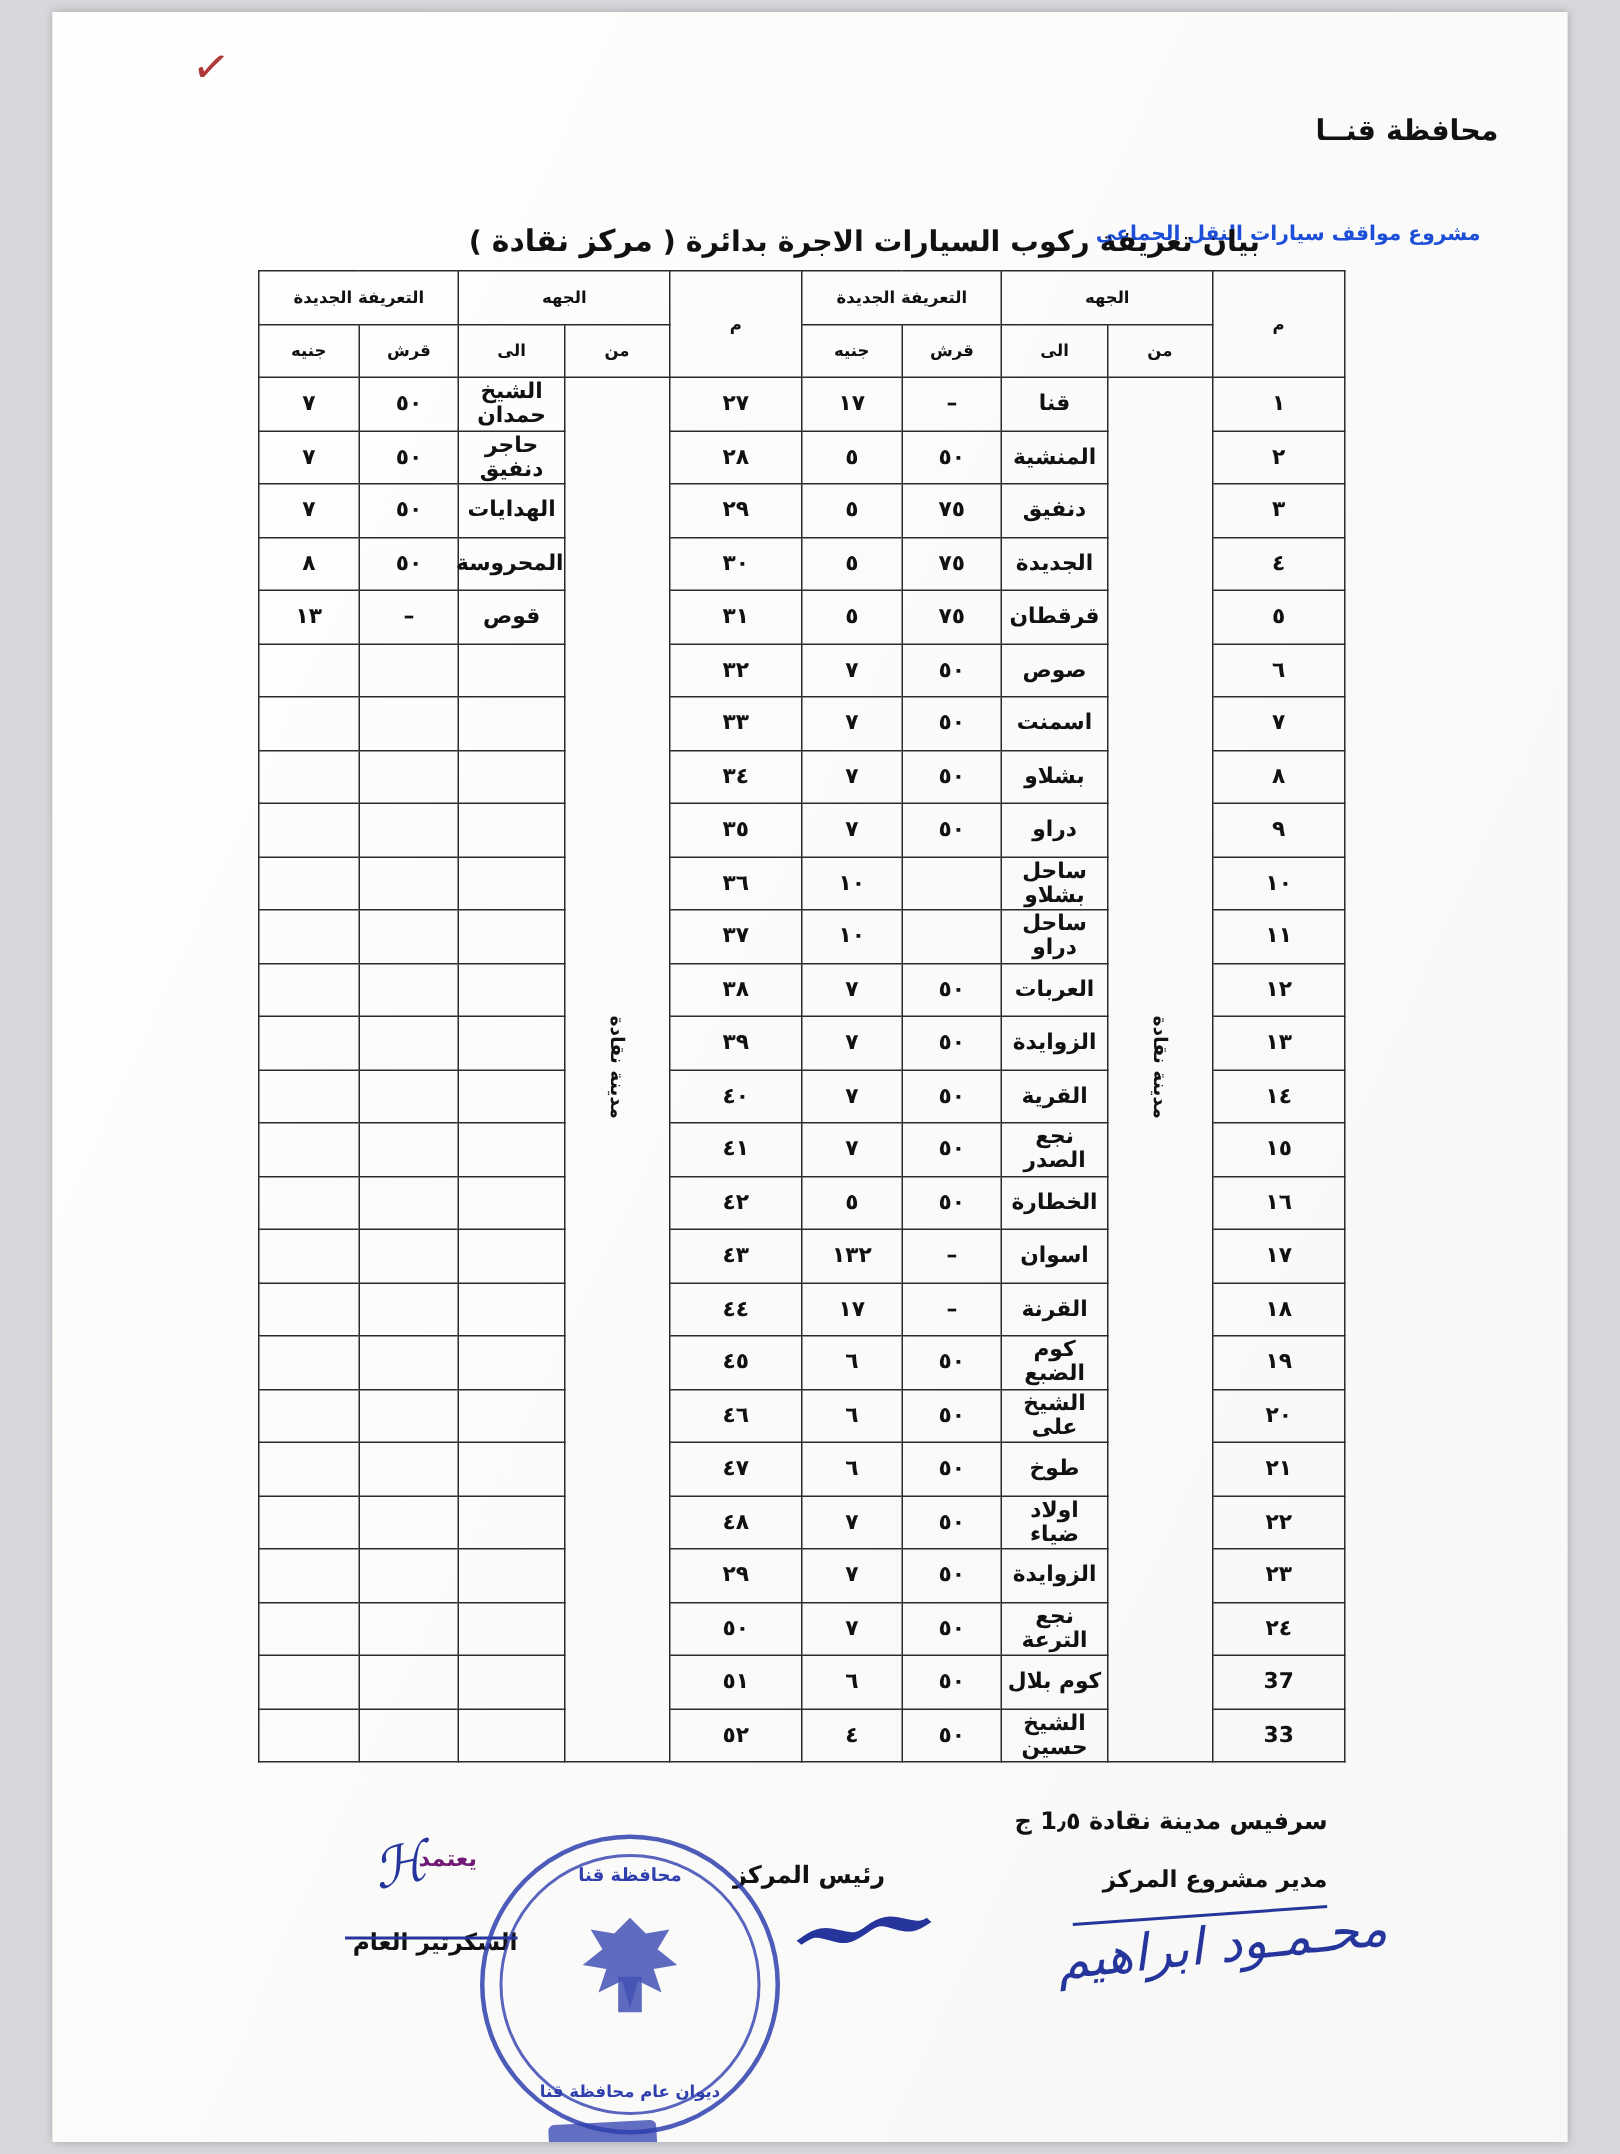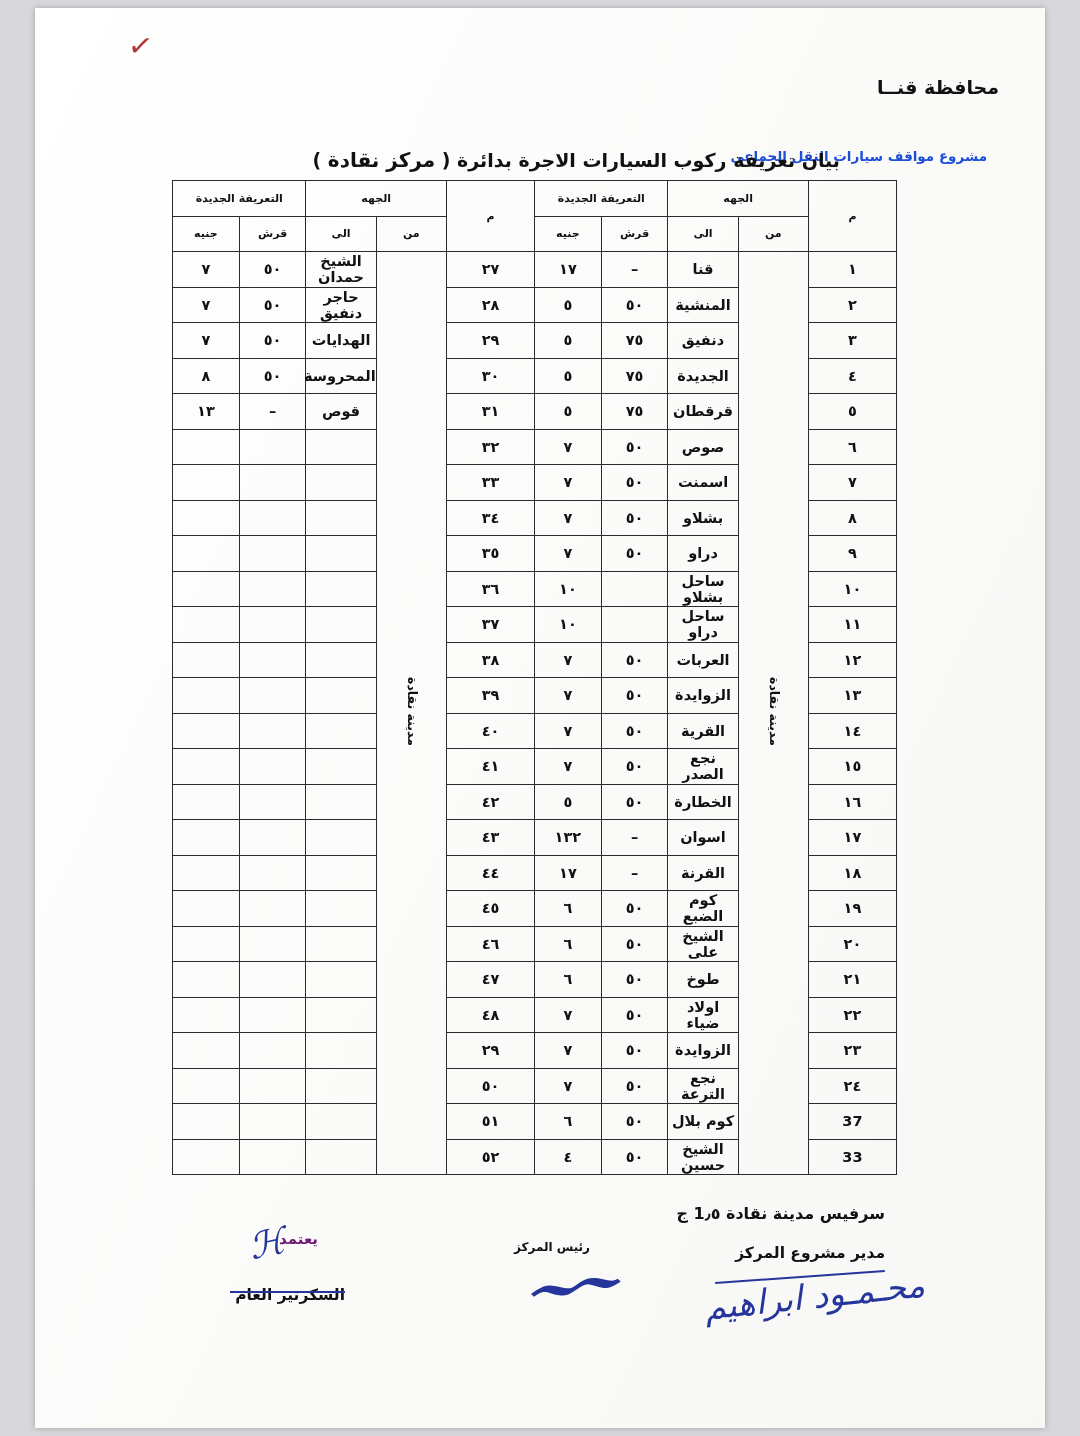--- a/index.html
+++ b/index.html
@@ -124,21 +124,21 @@
     right: 160px;
     top: 1236px;
     font-size: 15.5px;
     font-weight: bold;
     color: #111;
   }
   .sig-mid {
     position: absolute;
     right: 455px;
     top: 1232px;
-    font-size: 12px;
+    font-size: 16px;
     font-weight: bold;
     color: #111;
   }
   .sig-left-top {
     position: absolute;
     right: 727px;
     top: 1222px;
     font-size: 15px;
     font-weight: bold;
     color: #701a75;
@@ -567,13 +567,26 @@
   <div class="sig-mid">رئيس المركز</div>
   <div class="sig-left-top">يعتمد</div>
   <div class="sig-left">السكرتير العام</div>
 
   <div class="ink-line-right"></div>
   <div class="ink ink-sign-right">محـمـود ابراهيم</div>
   <div class="ink ink-swirl-mid">〰</div>
   <div class="ink ink-sign-left">ℋ</div>
   <div class="ink-underline-left"></div>
 
+  <div class="stamp">
+    <div class="ring"></div>
+    <div class="ring2"></div>
+    <div class="txt-top">محافظة قنا</div>
+    <div class="eagle">
+      <svg width="84" height="84" viewBox="0 0 64 64" aria-hidden="true">
+        <path d="M32 6 L40 14 L52 12 L46 22 L56 30 L44 32 L48 44 L36 38 L32 52 L28 38 L16 44 L20 32 L8 30 L18 22 L12 12 L24 14 Z" fill="#2f3fae" opacity="0.85"></path>
+        <rect x="26" y="36" width="12" height="18" fill="#2f3fae" opacity="0.85"></rect>
+      </svg>
+    </div>
+    <div class="txt-bottom">ديوان عام محافظة قنا</div>
+    <div class="smear"></div>
+  </div>
 </div>
 
 </body></html>

